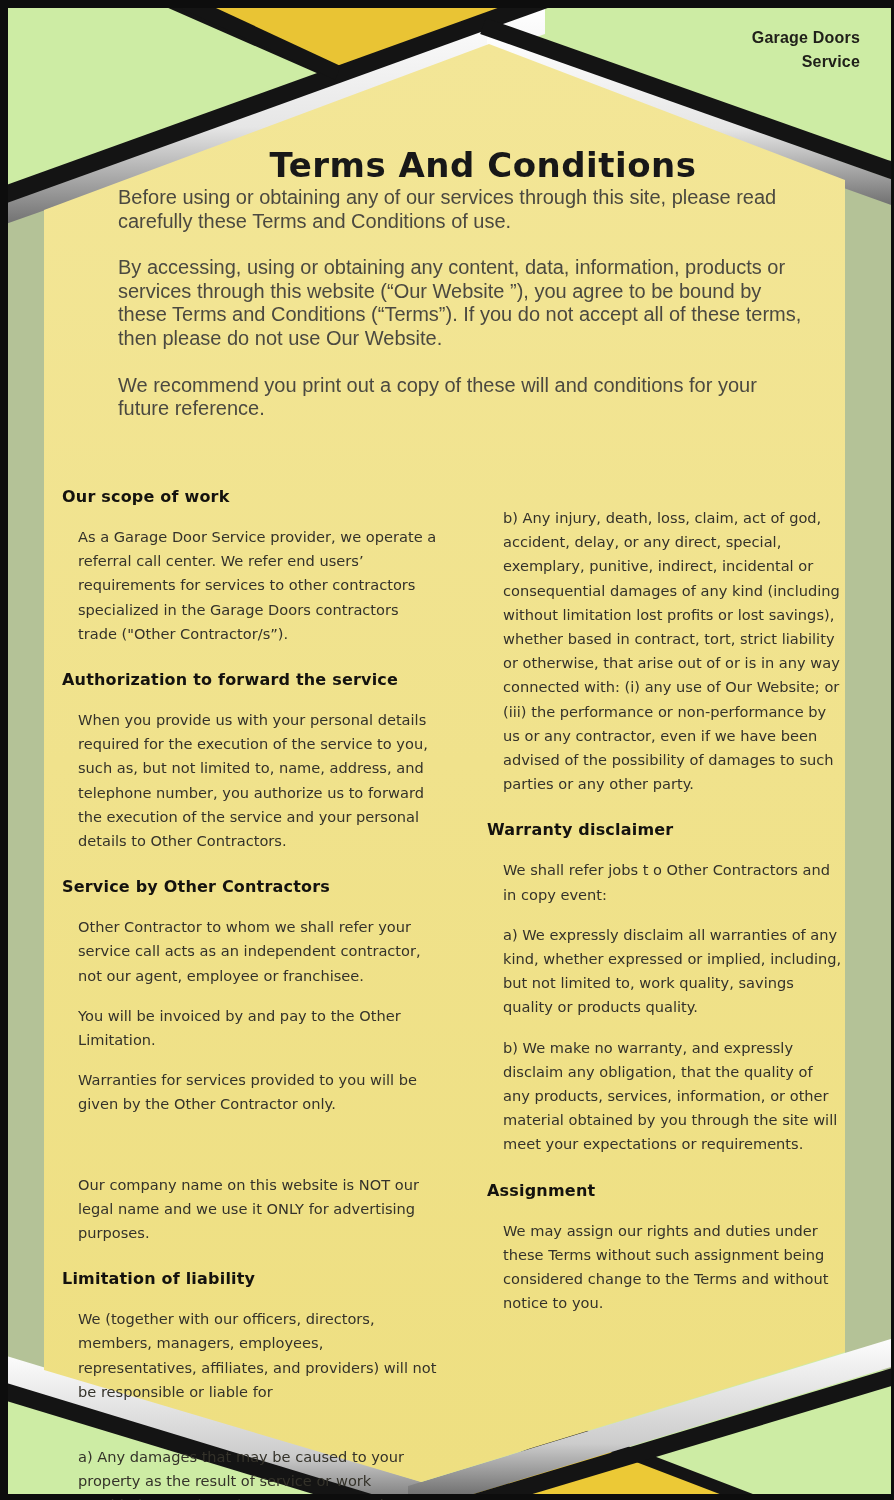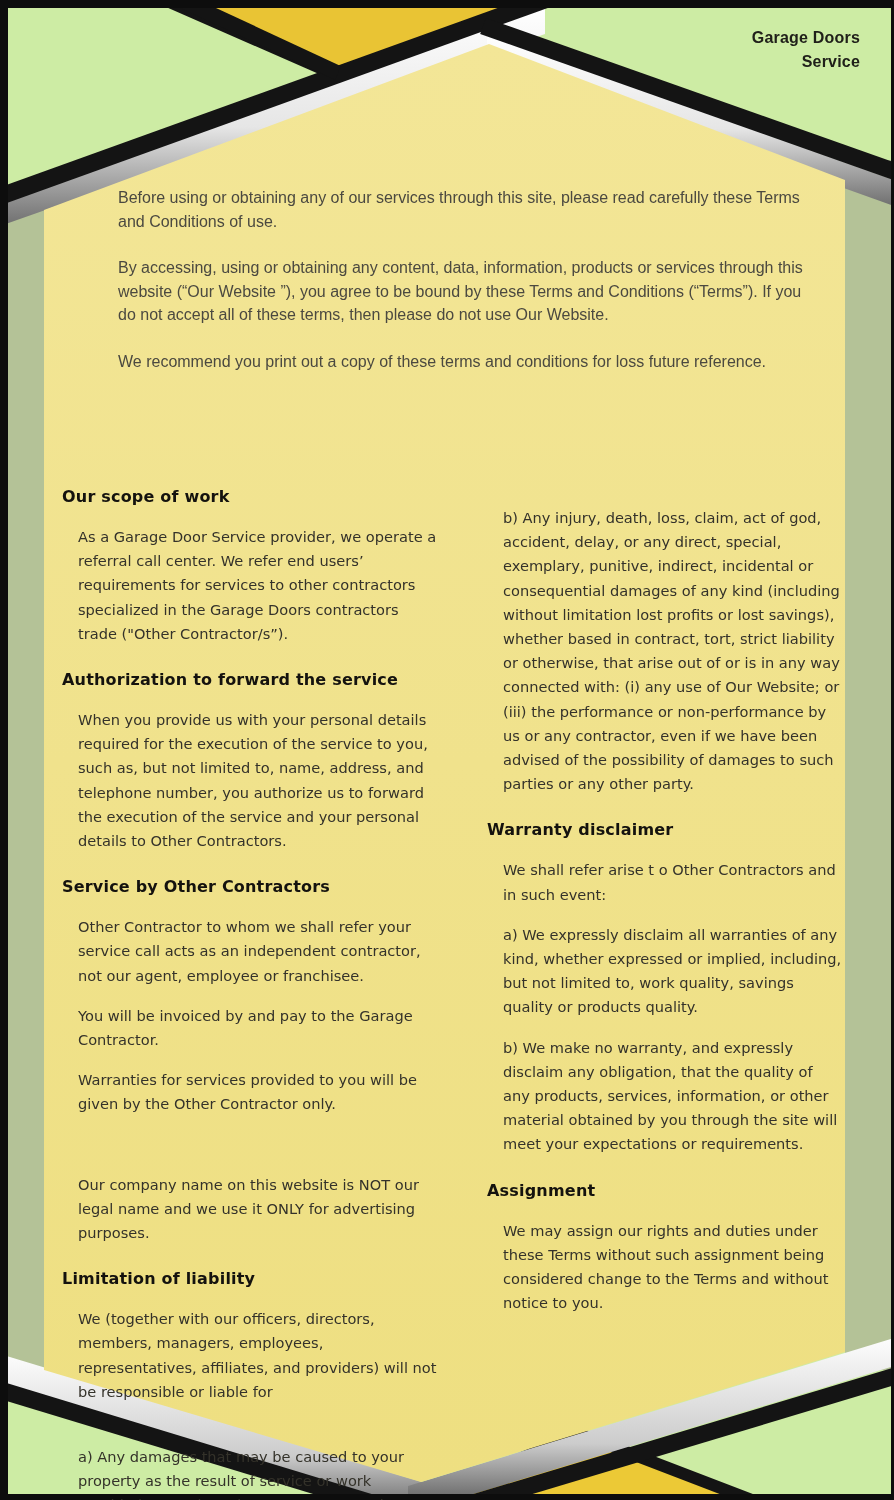--- a/index.html
+++ b/index.html
@@ -24,21 +24,21 @@
     position:absolute;left:0;top:122px;width:894px;
     box-sizing:border-box;padding-left:72px;
     text-align:center;
     font-family:"DejaVu Sans",sans-serif;
     font-weight:700;font-size:34px;line-height:40px;
     letter-spacing:.5px;color:#181818;
   }
   .intro{
     position:absolute;left:118px;top:186px;width:690px;
     font-family:"Liberation Sans",sans-serif;
-    font-size:16px;line-height:23.6px;color:#4b4940;
+    font-size:20px;line-height:23.6px;color:#4b4940;
   }
   .intro p{margin:0 0 23px 0;}
   .col{
     position:absolute;
     font-size:14.6px;line-height:24.2px;color:#34322a;
   }
   .col-left{left:62px;top:484px;width:394px;}
   .col-right{left:487px;top:490px;width:372px;}
   .col section{margin:0 0 21px 0;}
   .col h2{
@@ -101,43 +101,44 @@
     <rect x="891" y="0" width="3" height="1500" fill="#0d0d0d"></rect>
   </svg>
 
   <div class="text-layer">
 
     <div class="brand">
       <div>Garage Doors</div>
       <div>Service</div>
     </div>
 
+    <h1 class="title">Terms And Conditions</h1>
 
     <div class="intro">
       <p>Before using or obtaining any of our services through this site, please read carefully these Terms and Conditions of use.</p>
       <p>By accessing, using or obtaining any content, data, information, products or services through this website (“Our Website ”), you agree to be bound by these Terms and Conditions (“Terms”). If you do not accept all of these terms, then please do not use Our Website.</p>
-      <p>We recommend you print out a copy of these terms and conditions for loss future reference.</p>
+      <p>We recommend you print out a copy of these will and conditions for your future reference.</p>
     </div>
 
     <div class="col col-left">
 
       <section>
         <h2>Our scope of work</h2>
         <p>As a Garage Door Service provider, we operate a referral call center. We refer end users’ requirements for services to other contractors specialized in the Garage Doors contractors trade ("Other Contractor/s”).</p>
       </section>
 
       <section>
         <h2>Authorization to forward the service</h2>
         <p>When you provide us with your personal details required for the execution of the service to you, such as, but not limited to, name, address, and telephone number, you authorize us to forward the execution of the service and your personal details to Other Contractors.</p>
       </section>
 
       <section>
         <h2>Service by Other Contractors</h2>
         <p>Other Contractor to whom we shall refer your service call acts as an independent contractor, not our agent, employee or franchisee.</p>
-        <p>You will be invoiced by and pay to the Garage Contractor.</p>
+        <p>You will be invoiced by and pay to the Other Limitation.</p>
         <p>Warranties for services provided to you will be given by the Other Contractor only.</p>
         <div class="sp"></div>
         <p>Our company name on this website is NOT our legal name and we use it ONLY for advertising purposes.</p>
       </section>
 
       <section>
         <h2>Limitation of liability</h2>
         <p>We (together with our officers, directors, members, managers, employees, representatives, affiliates, and providers) will not be responsible or liable for</p>
         <div class="sp-sm"></div>
         <p>a) Any damages that may be caused to your property as the result of service or work provided to you by Other Contractor to whom we forwarded the service.</p>
@@ -146,21 +147,21 @@
     </div>
 
     <div class="col col-right">
 
       <section>
         <p>b) Any injury, death, loss, claim, act of god, accident, delay, or any direct, special, exemplary, punitive, indirect, incidental or consequential damages of any kind (including without limitation lost profits or lost savings), whether based in contract, tort, strict liability or otherwise, that arise out of or is in any way connected with: (i) any use of Our Website; or (iii) the performance or non-performance by us or any contractor, even if we have been advised of the possibility of damages to such parties or any other party.</p>
       </section>
 
       <section>
         <h2>Warranty disclaimer</h2>
-        <p>We shall refer arise t o Other Contractors and in such event:</p>
+        <p>We shall refer jobs t o Other Contractors and in copy event:</p>
         <p>a) We expressly disclaim all warranties of any kind, whether expressed or implied, including, but not limited to, work quality, savings quality or products quality.</p>
         <p>b) We make no warranty, and expressly disclaim any obligation, that the quality of any products, services, information, or other material obtained by you through the site will meet your expectations or requirements.</p>
       </section>
 
       <section>
         <h2>Assignment</h2>
         <p>We may assign our rights and duties under these Terms without such assignment being considered change to the Terms and without notice to you.</p>
       </section>
 
     </div>

